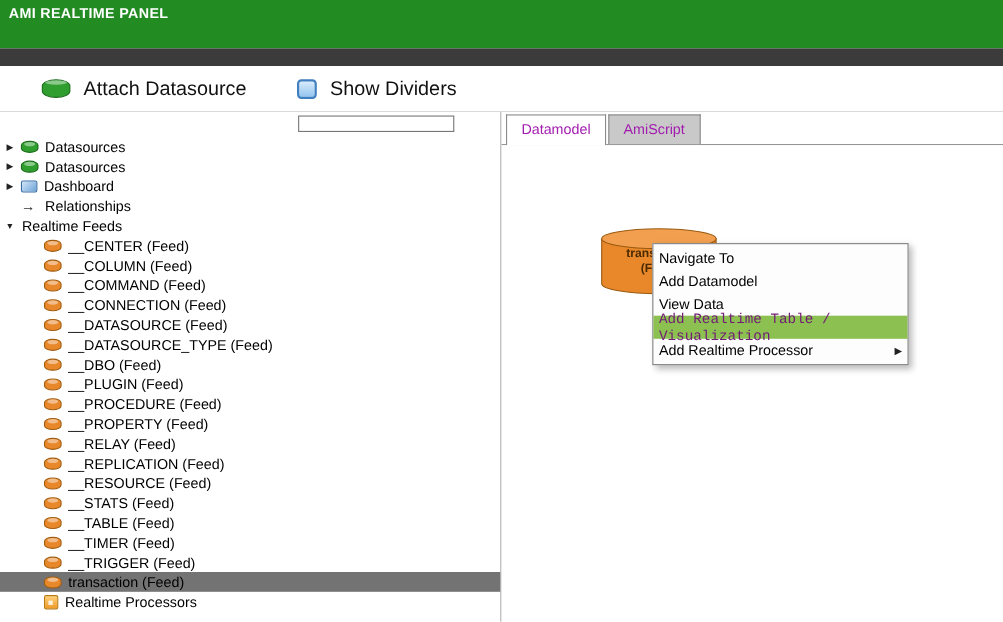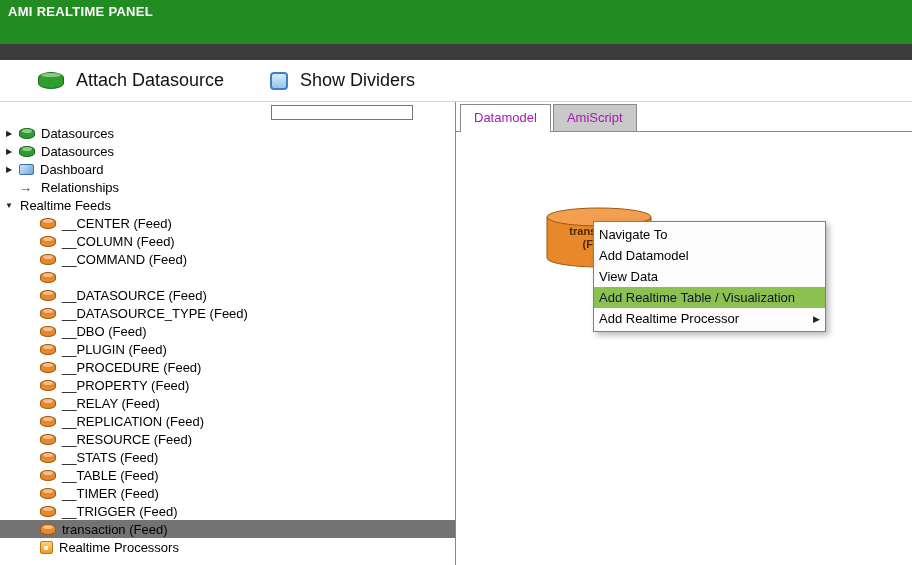--- a/index.html
+++ b/index.html
@@ -42,21 +42,21 @@
   .tabbar { display:flex; align-items:flex-end; height:30px; padding-left:4px; border-bottom:1px solid #8a8a8a; gap:2px; background:#fff; }
   .tab { font-size:13px; padding:5px 13px 6px; border:1px solid #8a8a8a; border-bottom:none; background:#c9c9c9; color:#a21caf; cursor:pointer; }
   .tab.active { background:#fff; margin-bottom:-1px; padding-bottom:7px; }
   .canvas { position:relative; flex:1; background:#fff; }
 
   .node { position:absolute; left:90px; top:75px; width:106px; height:62px; cursor:pointer; }
   .node-label { position:absolute; left:0; top:18px; width:106px; text-align:center; font-size:11px; font-weight:bold; color:#4a2a00; line-height:13px; }
 
   .context-menu { position:absolute; left:137px; top:89px; width:233px; background:#fdfdfd; border:1px solid #808080; box-shadow:3px 3px 6px rgba(0,0,0,.28); padding:2px 0; font-size:13px; }
   .menu-item { height:21px; display:flex; align-items:center; padding:0 5px; color:#000; cursor:pointer; }
-  .menu-item.highlight { background:#8cc152; color:#0f172a; }
+  .menu-item.highlight { background:#8cc152; color:#701a75;font-family:Liberation Mono, monospace; }
   .submenu-arrow { margin-left:auto; font-size:9px; color:#222; }
 </style>
 </head>
 <body>
 
 <div class="app">
   <div class="titlebar">
     <span>AMI REALTIME PANEL</span>
   </div>
   <div class="darkstrip"></div>
@@ -109,20 +109,21 @@
           <div class="row indent">
             <span class="cyl cyl-orange"></span>
             <span class="tlabel">__COLUMN (Feed)</span>
           </div>
           <div class="row indent">
             <span class="cyl cyl-orange"></span>
             <span class="tlabel">__COMMAND (Feed)</span>
           </div>
           <div class="row indent">
             <span class="cyl cyl-orange"></span>
+            <span class="tlabel">__CONNECTION (Feed)</span>
           </div>
           <div class="row indent">
             <span class="cyl cyl-orange"></span>
             <span class="tlabel">__DATASOURCE (Feed)</span>
           </div>
           <div class="row indent">
             <span class="cyl cyl-orange"></span>
             <span class="tlabel">__DATASOURCE_TYPE (Feed)</span>
           </div>
           <div class="row indent">

